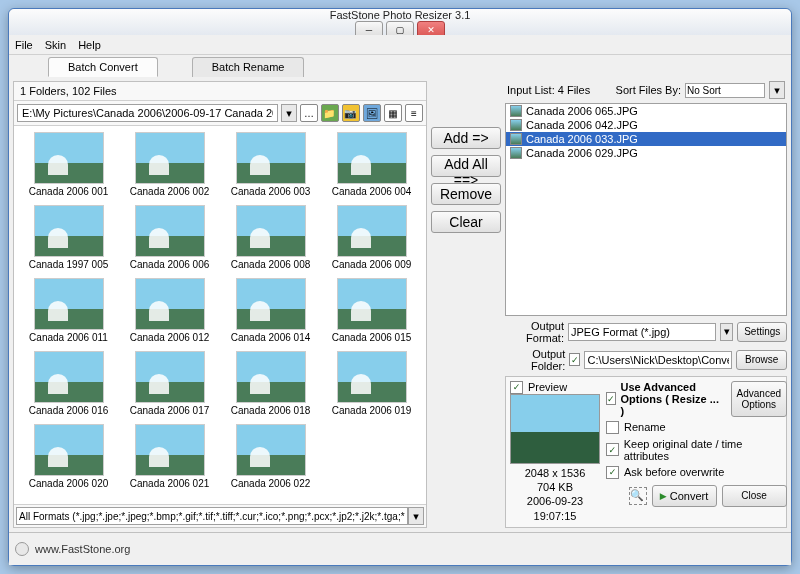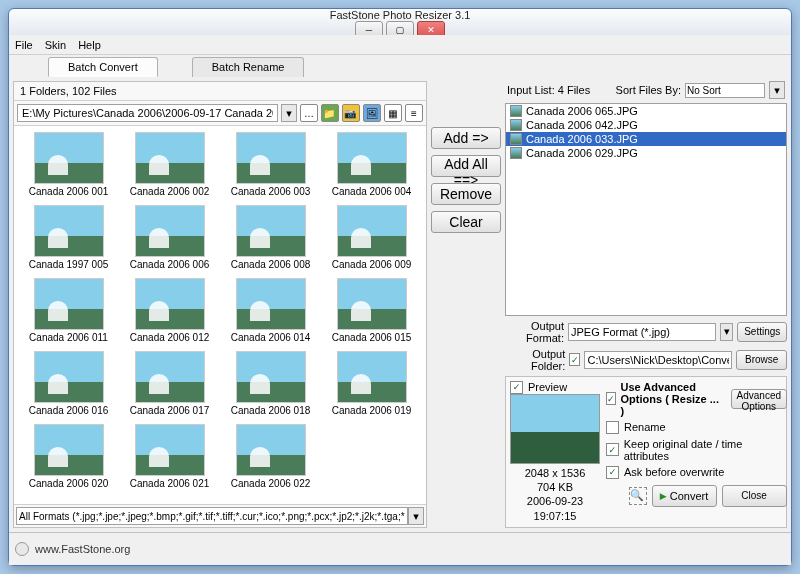--- a/index.html
+++ b/index.html
@@ -47,21 +47,21 @@
 .outlabel{width:72px;text-align:right;}
 .outinput{flex:1;border:1px solid #a0a0a0;padding:2px;background:#fff;}
 .outbtn{width:60px;height:20px;border:1px solid #999;border-radius:3px;background:linear-gradient(#fafafa,#e0e0e0);cursor:pointer;font-size:10px;}
 .chk{width:13px;height:13px;border:1px solid #888;background:#fff;display:inline-flex;align-items:center;justify-content:center;cursor:pointer;font-size:9px;color:#1a5e1a;}
 .optgroup{border:1px solid #c0c0c0;background:#f8f8f8;padding:4px;display:flex;gap:6px;}
 .previewimg{width:90px;height:70px;border:1px solid #999;background:linear-gradient(#87ceeb 55%,#2e5e3e 55%);}
 .previewmeta{text-align:center;font-size:10px;line-height:1.3;margin-top:2px;}
 .opts{flex:1;display:flex;flex-direction:column;gap:4px;}
 .optline{display:flex;align-items:center;gap:5px;}
 .bold{font-weight:bold;}
-.advbtn{width:100px;height:20px;border:1px solid #999;border-radius:3px;background:linear-gradient(#fafafa,#e0e0e0);cursor:pointer;font-size:10px;}
+.advbtn{width:100px;height:36px;border:1px solid #999;border-radius:3px;background:linear-gradient(#fafafa,#e0e0e0);cursor:pointer;font-size:10px;}
 .bottomrow{display:flex;justify-content:flex-end;gap:5px;margin-top:2px;align-items:center;}
 .magicon{width:18px;height:18px;border:1px dashed #888;cursor:pointer;display:flex;align-items:center;justify-content:center;font-size:11px;}
 .bigbtn{width:65px;height:22px;border:1px solid #999;border-radius:3px;background:linear-gradient(#fafafa,#e0e0e0);cursor:pointer;font-size:10px;display:flex;align-items:center;justify-content:center;gap:3px;}
 .play{color:#2a8a2a;font-size:9px;}
 .statusbar{height:18px;border-top:1px solid #c0c0c0;display:flex;align-items:center;padding:16px 6px;gap:6px;background:#f0f0f0;}
 .sbicon{width:14px;height:14px;border:1px solid #999;border-radius:7px;background:#e8e8e8;}
 .statusbar a{color:#333;text-decoration:none;}
 </style>
 </head>
 <body>

